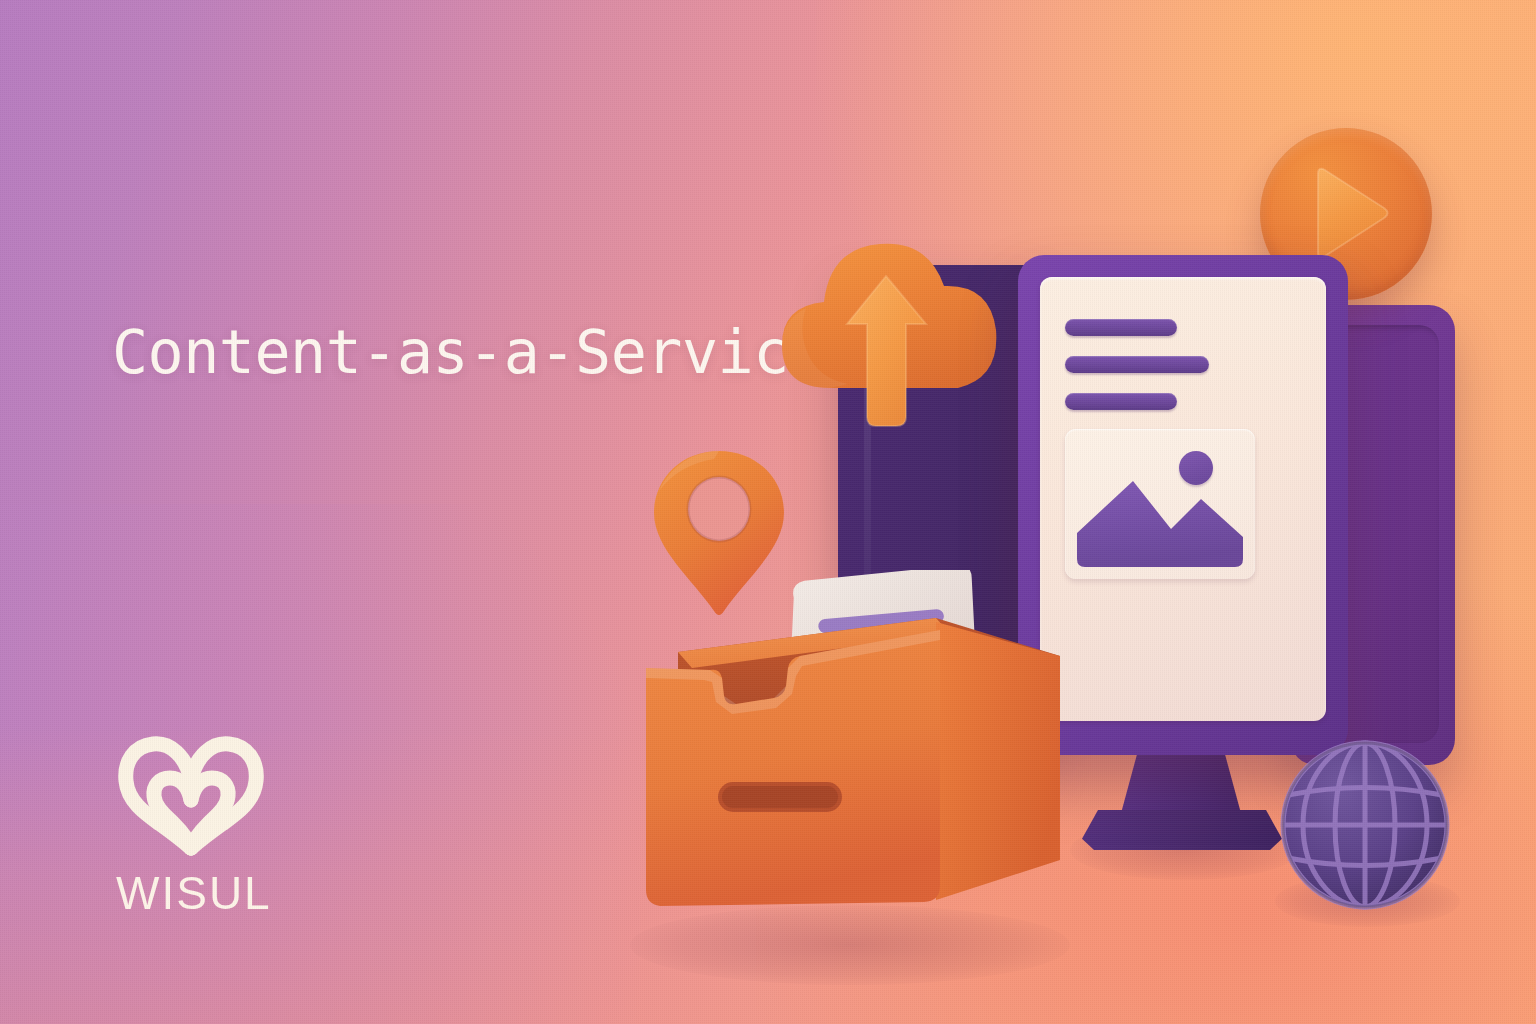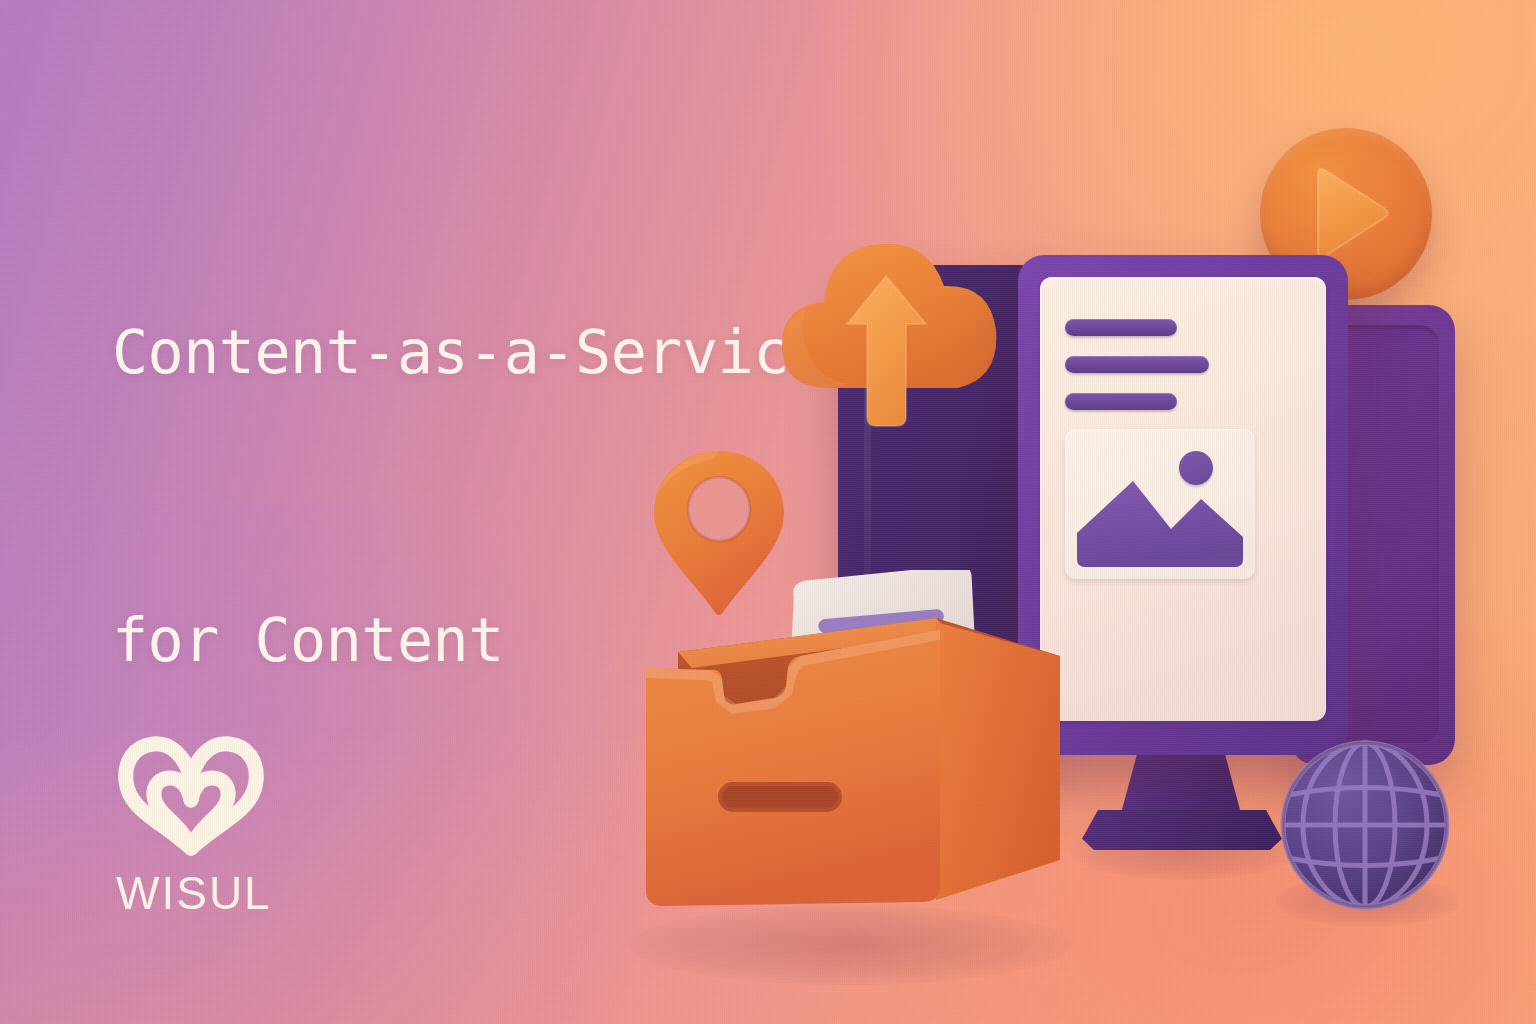--- a/index.html
+++ b/index.html
@@ -232,21 +232,20 @@
 <div id="canvas">
 
   <div class="bg-base"></div>
   <div class="bg-glow-tr"></div>
   <div class="bg-glow-br"></div>
   <div class="bg-glow-bl"></div>
   <div class="bg-floor"></div>
 
   <div class="headline">
     <span class="ln">Content-as-a-Service (CaaS):</span>
-    <span class="ln">for Content</span>
     
   </div>
 
   <div class="illus">
 
     <div class="shadow-soft" style="left:30px; top:815px; width:440px; height:80px;"></div>
     <div class="shadow-soft" style="left:470px; top:730px; width:230px; height:60px;"></div>
     <div class="shadow-soft" style="left:675px; top:785px; width:185px; height:52px;"></div>
 
     <div class="obj slab-left"></div>

